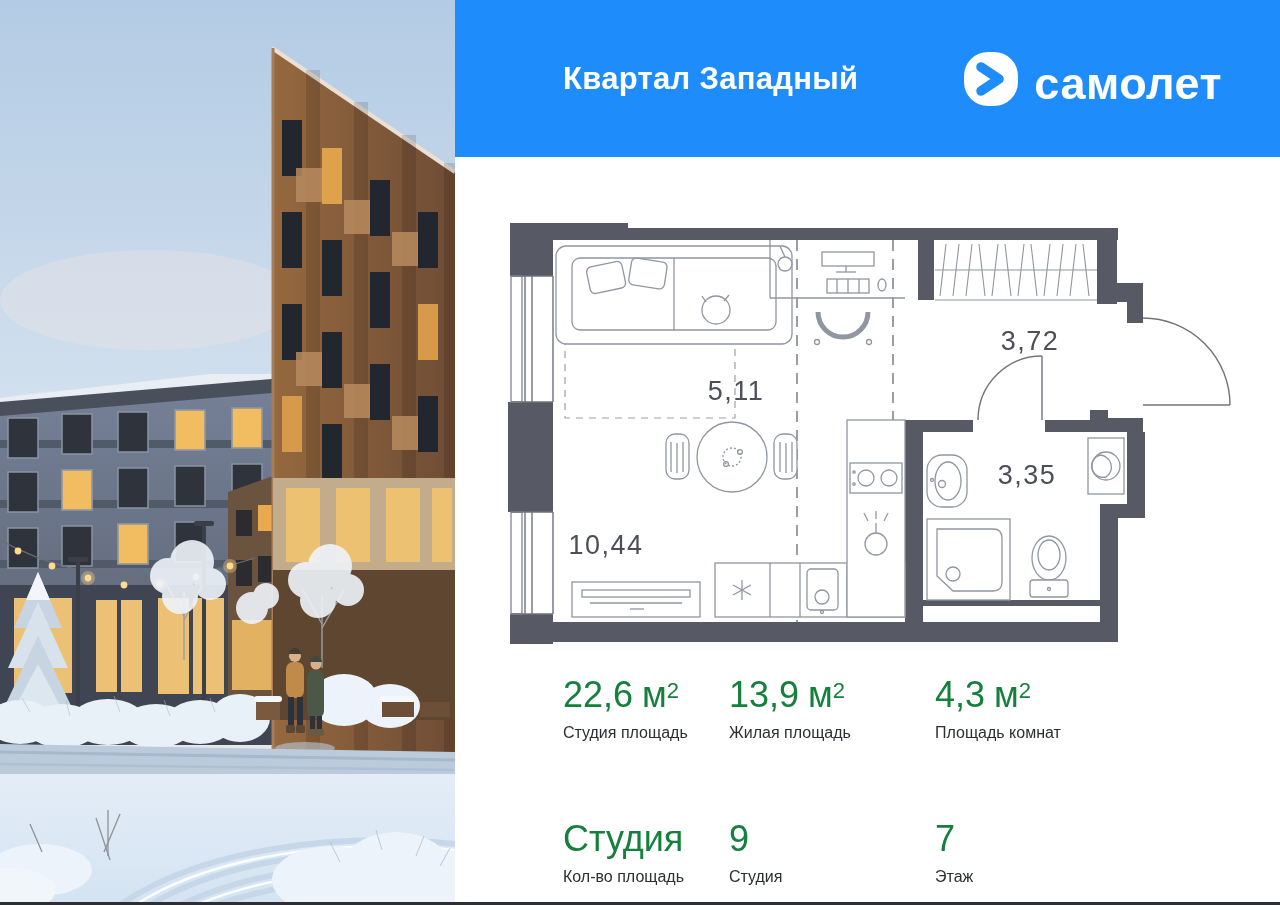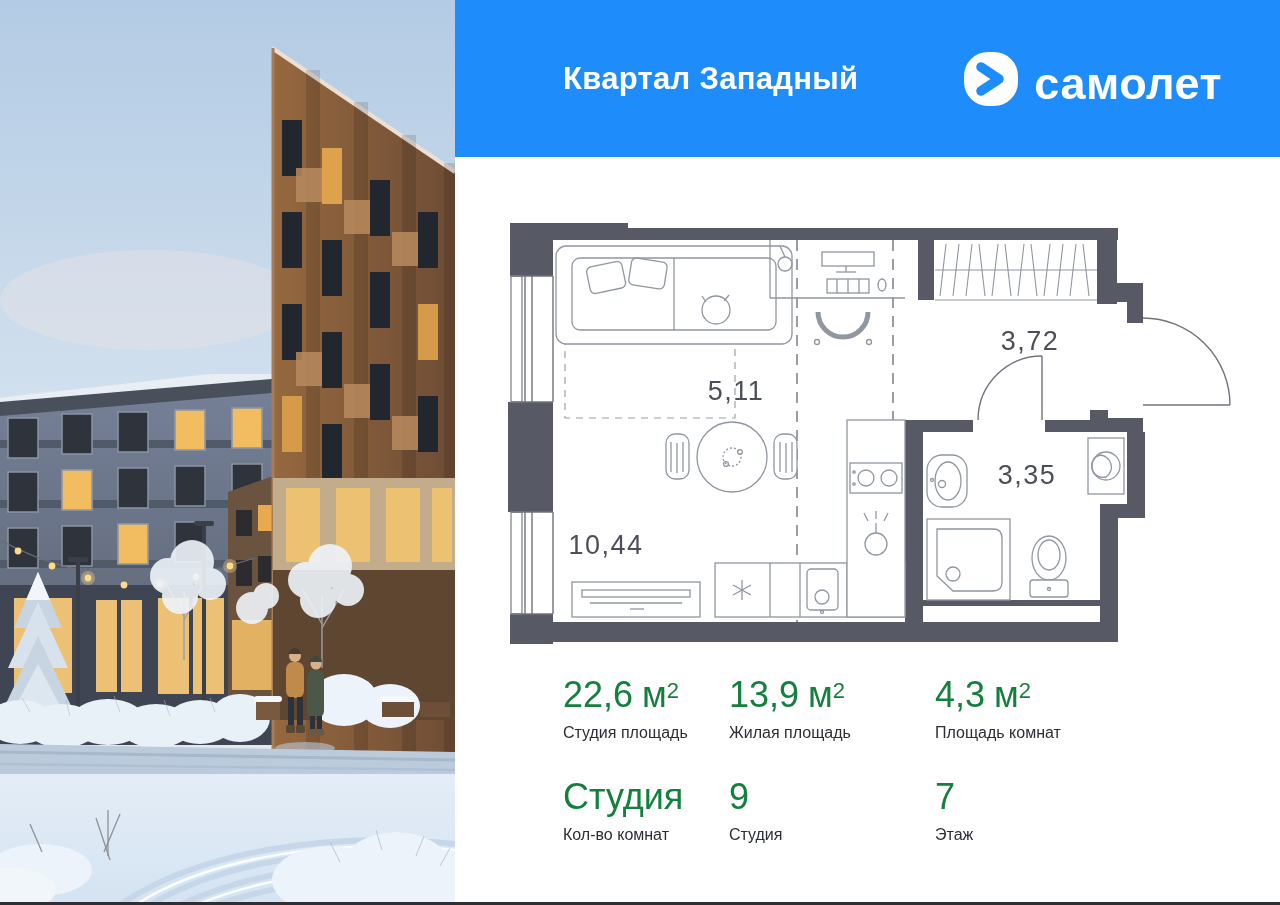--- a/index.html
+++ b/index.html
@@ -16,21 +16,21 @@
   .logo { display:flex; align-items:flex-end; gap:16px; }
   .logo-badge { width:54px; height:54px; display:block; }
   .logo-text { color:#ffffff; font-size:45px; font-weight:700; letter-spacing:0.5px; line-height:1; }
 
   .plan { position:absolute; left:490px; top:222px; width:750px; height:430px; display:block; }
   .plan text { font-family:"Liberation Sans","DejaVu Sans",sans-serif; fill:#4c4f58;
                font-size:27px; letter-spacing:1.5px; }
 
   .stats { position:absolute; left:563px; top:676px; width:660px; }
   .stats-row { display:grid; grid-template-columns:166px 206px 220px; }
-  .stats-row + .stats-row { margin-top:36px; }
+  .stats-row + .stats-row { margin-top:78px; }
   .stat-value { color:#15803d; font-size:36px; font-weight:400; line-height:1.05; white-space:nowrap; }
   .stat-unit { margin-left:9px; }
   .stat-sup { font-size:22px; vertical-align:9px; }
   .stat-label { margin-top:9px; color:#2b2e33; font-size:16px; line-height:1.2; }
 
   .bottom-line { position:absolute; left:0; bottom:0; width:1280px; height:3px; background:#2e2f34; }
 </style>
 </head>
 <body>
 
@@ -518,21 +518,21 @@
         <div class="stat-label">Жилая площадь</div>
       </div>
       <div class="stat-cell">
         <div class="stat-value"><span>4,3</span><span class="stat-unit">м</span><span class="stat-sup">2</span></div>
         <div class="stat-label">Площадь комнат</div>
       </div>
     </div>
     <div class="stats-row">
       <div class="stat-cell">
         <div class="stat-value">Студия</div>
-        <div class="stat-label">Кол-во комнат</div>
+        <div class="stat-label">Кол-во площадь</div>
       </div>
       <div class="stat-cell">
         <div class="stat-value">9</div>
         <div class="stat-label">Студия</div>
       </div>
       <div class="stat-cell">
         <div class="stat-value">7</div>
         <div class="stat-label">Этаж</div>
       </div>
     </div>

